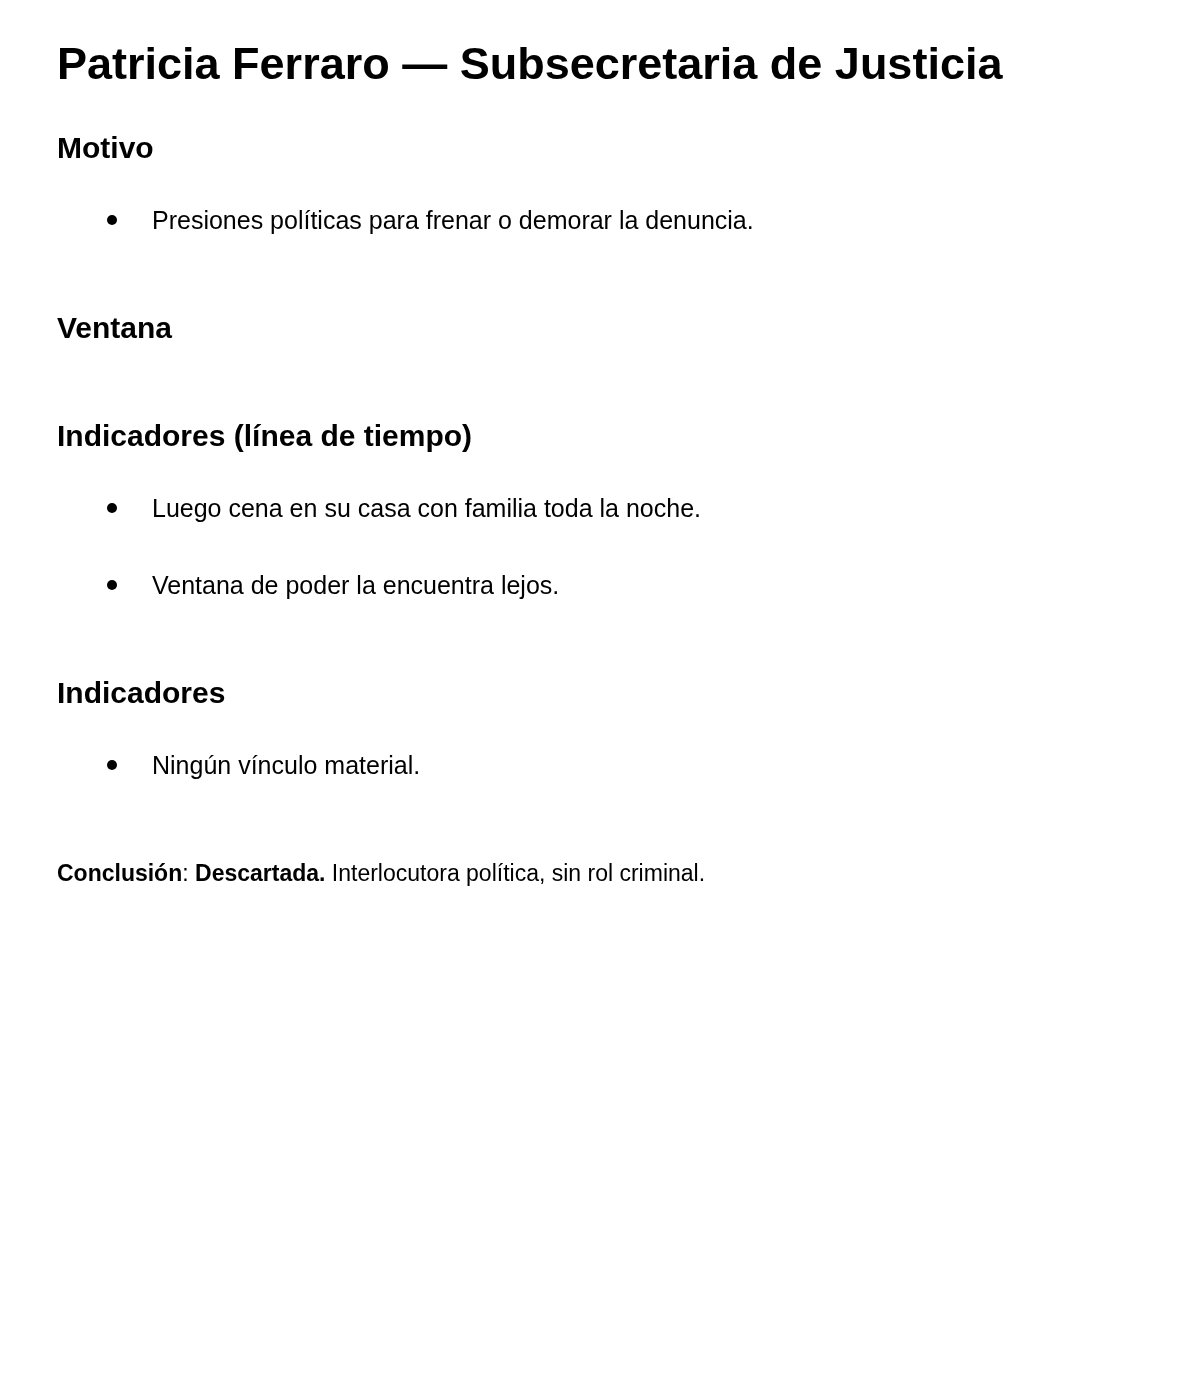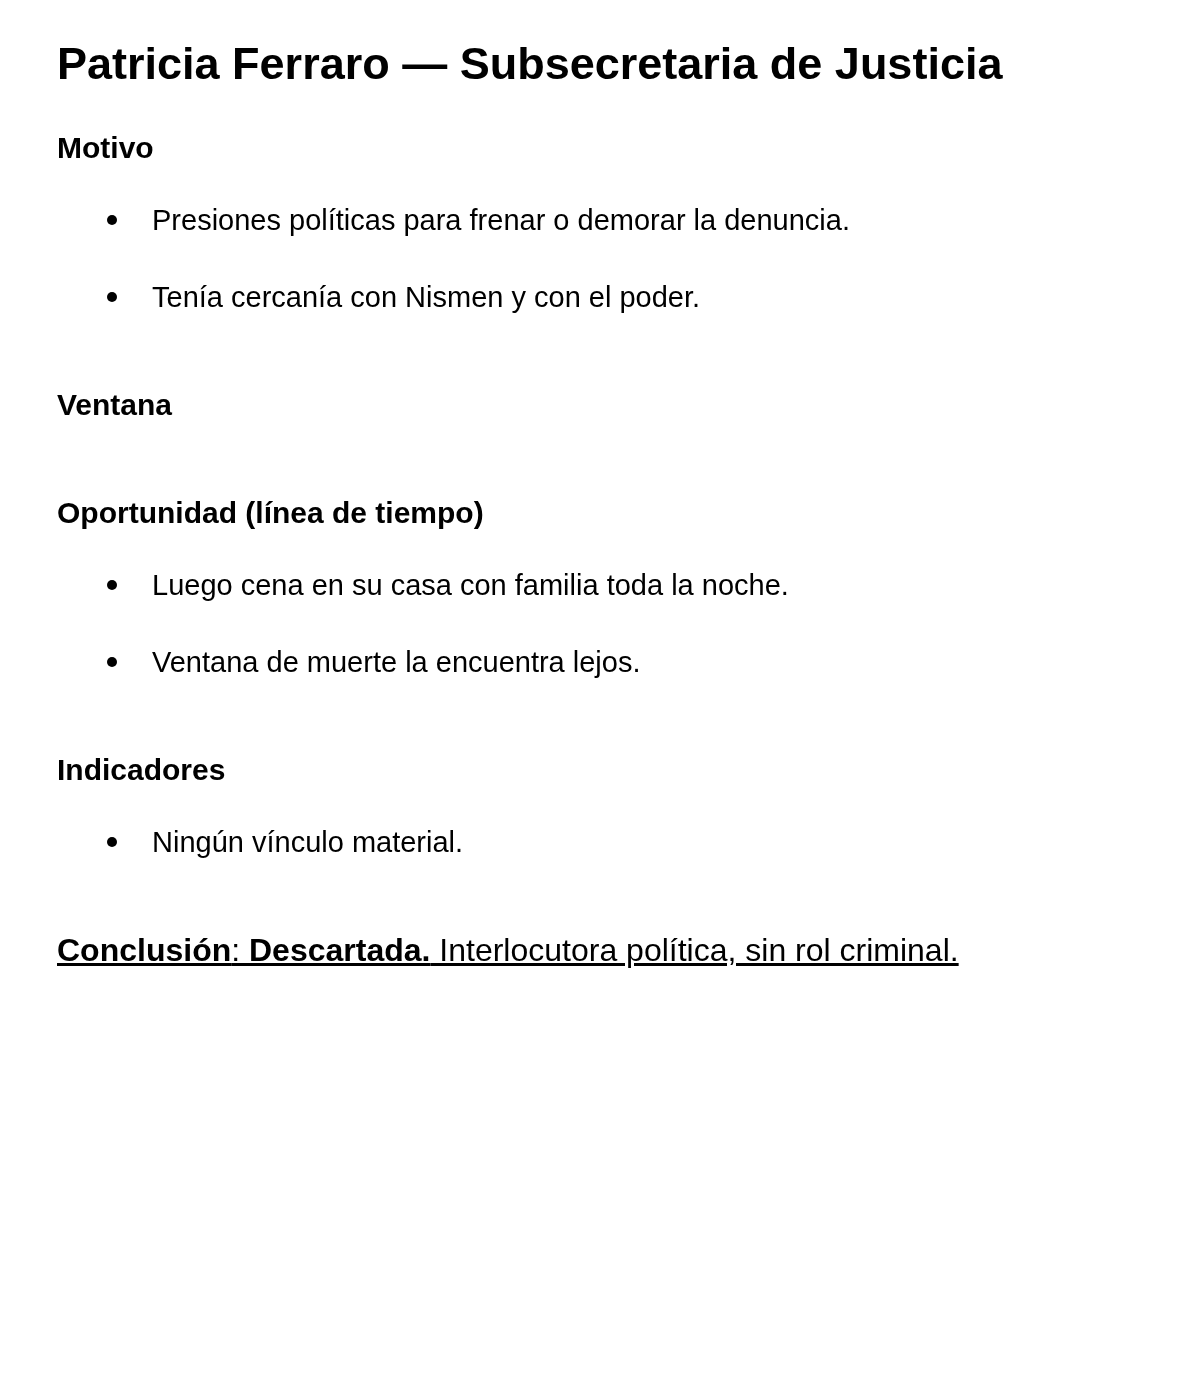--- a/index.html
+++ b/index.html
@@ -33,66 +33,64 @@
   }
   .sec:first-of-type h2.sec-heading { margin-top: 47px; }
   ul.bullets {
     list-style: none;
     margin: 43px 0 0 0;
     padding: 0;
   }
   ul.bullets li {
     position: relative;
     padding-left: 95px;
-    font-size: 29px;
+    font-size: 25px;
     line-height: 29px;
     margin: 0;
   }
   ul.bullets li + li { margin-top: 48px; }
   .dot {
     position: absolute;
     left: 50px;
     top: 9px;
     width: 10px;
     height: 10px;
     border-radius: 50%;
     background: #000000;
   }
   p.conclusion {
-    font-size: 32px;
+    font-size: 23px;
     line-height: 29px;
     margin: 79px 0 0 0;
-    text-decoration: underline;
   }
   p.conclusion .b { font-weight: bold; }
 </style>
 </head>
 <body>
 
 <div class="doc">
 
   <h1 class="doc-title">Patricia Ferraro — Subsecretaria de Justicia</h1>
 
   <section class="sec">
     <h2 class="sec-heading">Motivo</h2>
     <ul class="bullets">
       <li><span class="dot"></span><span>Presiones políticas para frenar o demorar la denuncia.</span></li>
-      <li><span class="dot"></span><span>Tenía cercanía con Nismen y con el poder.</span></li>
     </ul>
   </section>
 
   <section class="sec">
     <h2 class="sec-heading">Ventana</h2>
   </section>
 
   <section class="sec">
-    <h2 class="sec-heading">Oportunidad (línea de tiempo)</h2>
+    <h2 class="sec-heading">Indicadores (línea de tiempo)</h2>
     <ul class="bullets">
       <li><span class="dot"></span><span>Luego cena en su casa con familia toda la noche.</span></li>
-      <li><span class="dot"></span><span>Ventana de muerte la encuentra lejos.</span></li>
+      <li><span class="dot"></span><span>Ventana de poder la encuentra lejos.</span></li>
     </ul>
   </section>
 
   <section class="sec">
     <h2 class="sec-heading">Indicadores</h2>
     <ul class="bullets">
       <li><span class="dot"></span><span>Ningún vínculo material.</span></li>
     </ul>
   </section>
 

